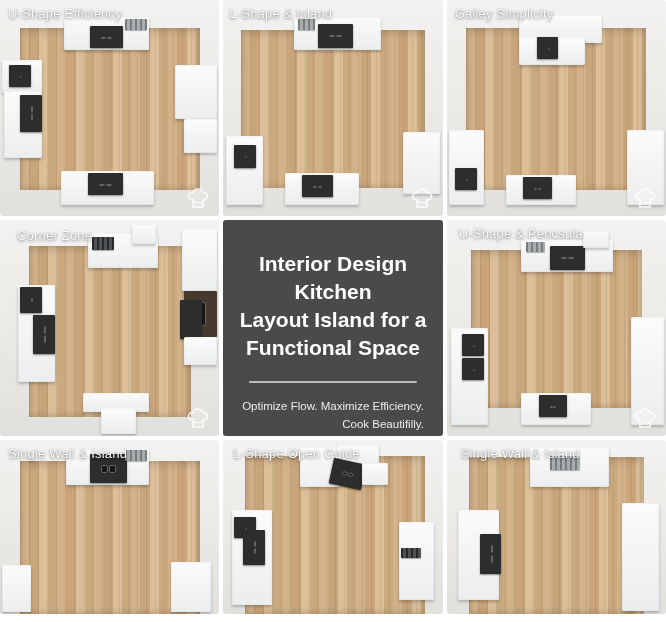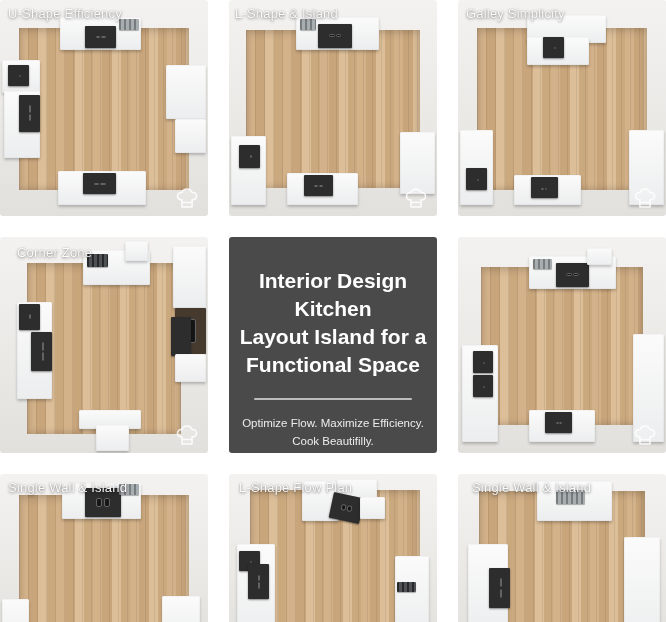--- a/index.html
+++ b/index.html
@@ -1,19 +1,19 @@
 <!DOCTYPE html>
 <html><head>
 <meta charset="utf-8">
 <style>
   html,body{margin:0;padding:0;background:#ffffff;}
   .board{
     width:666px;height:622px;box-sizing:border-box;
     display:grid;grid-template-columns:repeat(3,1fr);
-    grid-template-rows:216px 216px 174px;gap:21px;
+    grid-template-rows:216px 216px 174px;gap:4px;
     background:#ffffff;font-family:"Liberation Sans",sans-serif;
   }
   .tile{
     position:relative;border-radius:3px;overflow:hidden;
     background:linear-gradient(180deg,#f4f2f0 0%,#ebe9e6 55%,#e2e0dd 100%);
   }
   .floor{
     position:absolute;
     background:
       repeating-linear-gradient(90deg, rgba(0,0,0,0.07) 0 1px, rgba(0,0,0,0) 1px 9px),
@@ -43,21 +43,21 @@
     font-size:13px;letter-spacing:.2px;
     text-shadow:0 1px 3px rgba(0,0,0,.45), 0 0 1px rgba(0,0,0,.3);
   }
   .hat{position:absolute;right:7px;bottom:5px;width:28px;height:26px;opacity:.88;}
   .card{
     background:#4a4a4a;display:flex;flex-direction:column;align-items:center;
     text-align:center;padding:30px 10px 0;box-sizing:border-box;color:#ffffff;
   }
   .card-title div{font-size:21px;font-weight:700;line-height:1.33;}
   .card-divider{width:84%;height:2px;background:#bcbcbc;border-radius:1px;margin:19px 0 15px;}
-  .card-sub div{font-size:11.5px;line-height:1.55;color:#ececec;}
+  .card-sub div{font-size:11.5px;line-height:1.55;color:#ececec;text-align:right;}
 </style>
 </head>
 <body>
 
 <div class="board">
 
   <div class="tile">
     <div>
       <div class="floor" style="left:9%;top:13%;width:82%;height:75%;"></div>
       <div class="cab" style="left:29%;top:8%;width:39%;height:15%;"></div>
@@ -204,20 +204,21 @@
       <div class="appl" style="left:7%;top:64%;width:9%;height:10%;">
           <i></i>
         </div>
       <div class="cab" style="left:84%;top:45%;width:15%;height:50%;"></div>
       <div class="cab" style="left:34%;top:80%;width:32%;height:15%;"></div>
       <div class="appl" style="left:42%;top:81%;width:13%;height:9%;">
           <i></i>
           <i></i>
         </div>
     </div>
+    <div class="tile-label" style="left:12px;">U-Shape &amp; Pencsula</div>
     <svg class="hat" viewBox="0 0 44 40">
       <path d="M14 27v-4.2C10.6 23.4 7 20.9 7 17.2c0-3.3 2.7-6 6-6 .4 0 .8 0 1.2.1C15.2 8.2 18.3 6 22 6s6.8 2.2 7.8 5.3c.4-.1.8-.1 1.2-.1 3.3 0 6 2.7 6 6 0 3.7-3.6 6.2-7 5.6V27" fill="rgba(255,255,255,.14)" stroke="#fff" stroke-width="2.4" stroke-linejoin="round"></path>
       <path d="M14 27h16v7H14z" fill="rgba(255,255,255,.14)" stroke="#fff" stroke-width="2.4" stroke-linejoin="round"></path>
     </svg>
   </div>
 
   <div class="tile">
     <div>
       <div class="floor" style="left:9%;top:12%;width:82%;height:88%;"></div>
       <div class="cab" style="left:30%;top:5%;width:38%;height:21%;"></div>
@@ -246,21 +247,21 @@
       <div class="appl" style="left:5%;top:44%;width:6%;height:10%;">
           <i></i>
         </div>
       <div class="appl v" style="left:9%;top:52%;width:10%;height:20%;">
           <i></i>
           <i></i>
         </div>
       <div class="cab" style="left:80%;top:47%;width:16%;height:45%;"></div>
       <div class="vent dark" style="left:81%;top:62%;width:9%;height:6%;"></div>
     </div>
-    <div class="tile-label" style="left:10px;">L-Shape Flow Plan</div>
+    <div class="tile-label" style="left:10px;">L-Shape Open Guide</div>
   </div>
 
   <div class="tile">
     <div>
       <div class="floor" style="left:10%;top:10%;width:80%;height:90%;"></div>
       <div class="cab" style="left:38%;top:4%;width:36%;height:23%;"></div>
       <div class="vent" style="left:47%;top:9%;width:14%;height:8%;"></div>
       <div class="cab" style="left:5%;top:40%;width:19%;height:52%;"></div>
       <div class="appl v" style="left:15%;top:54%;width:10%;height:23%;">
           <i></i>

